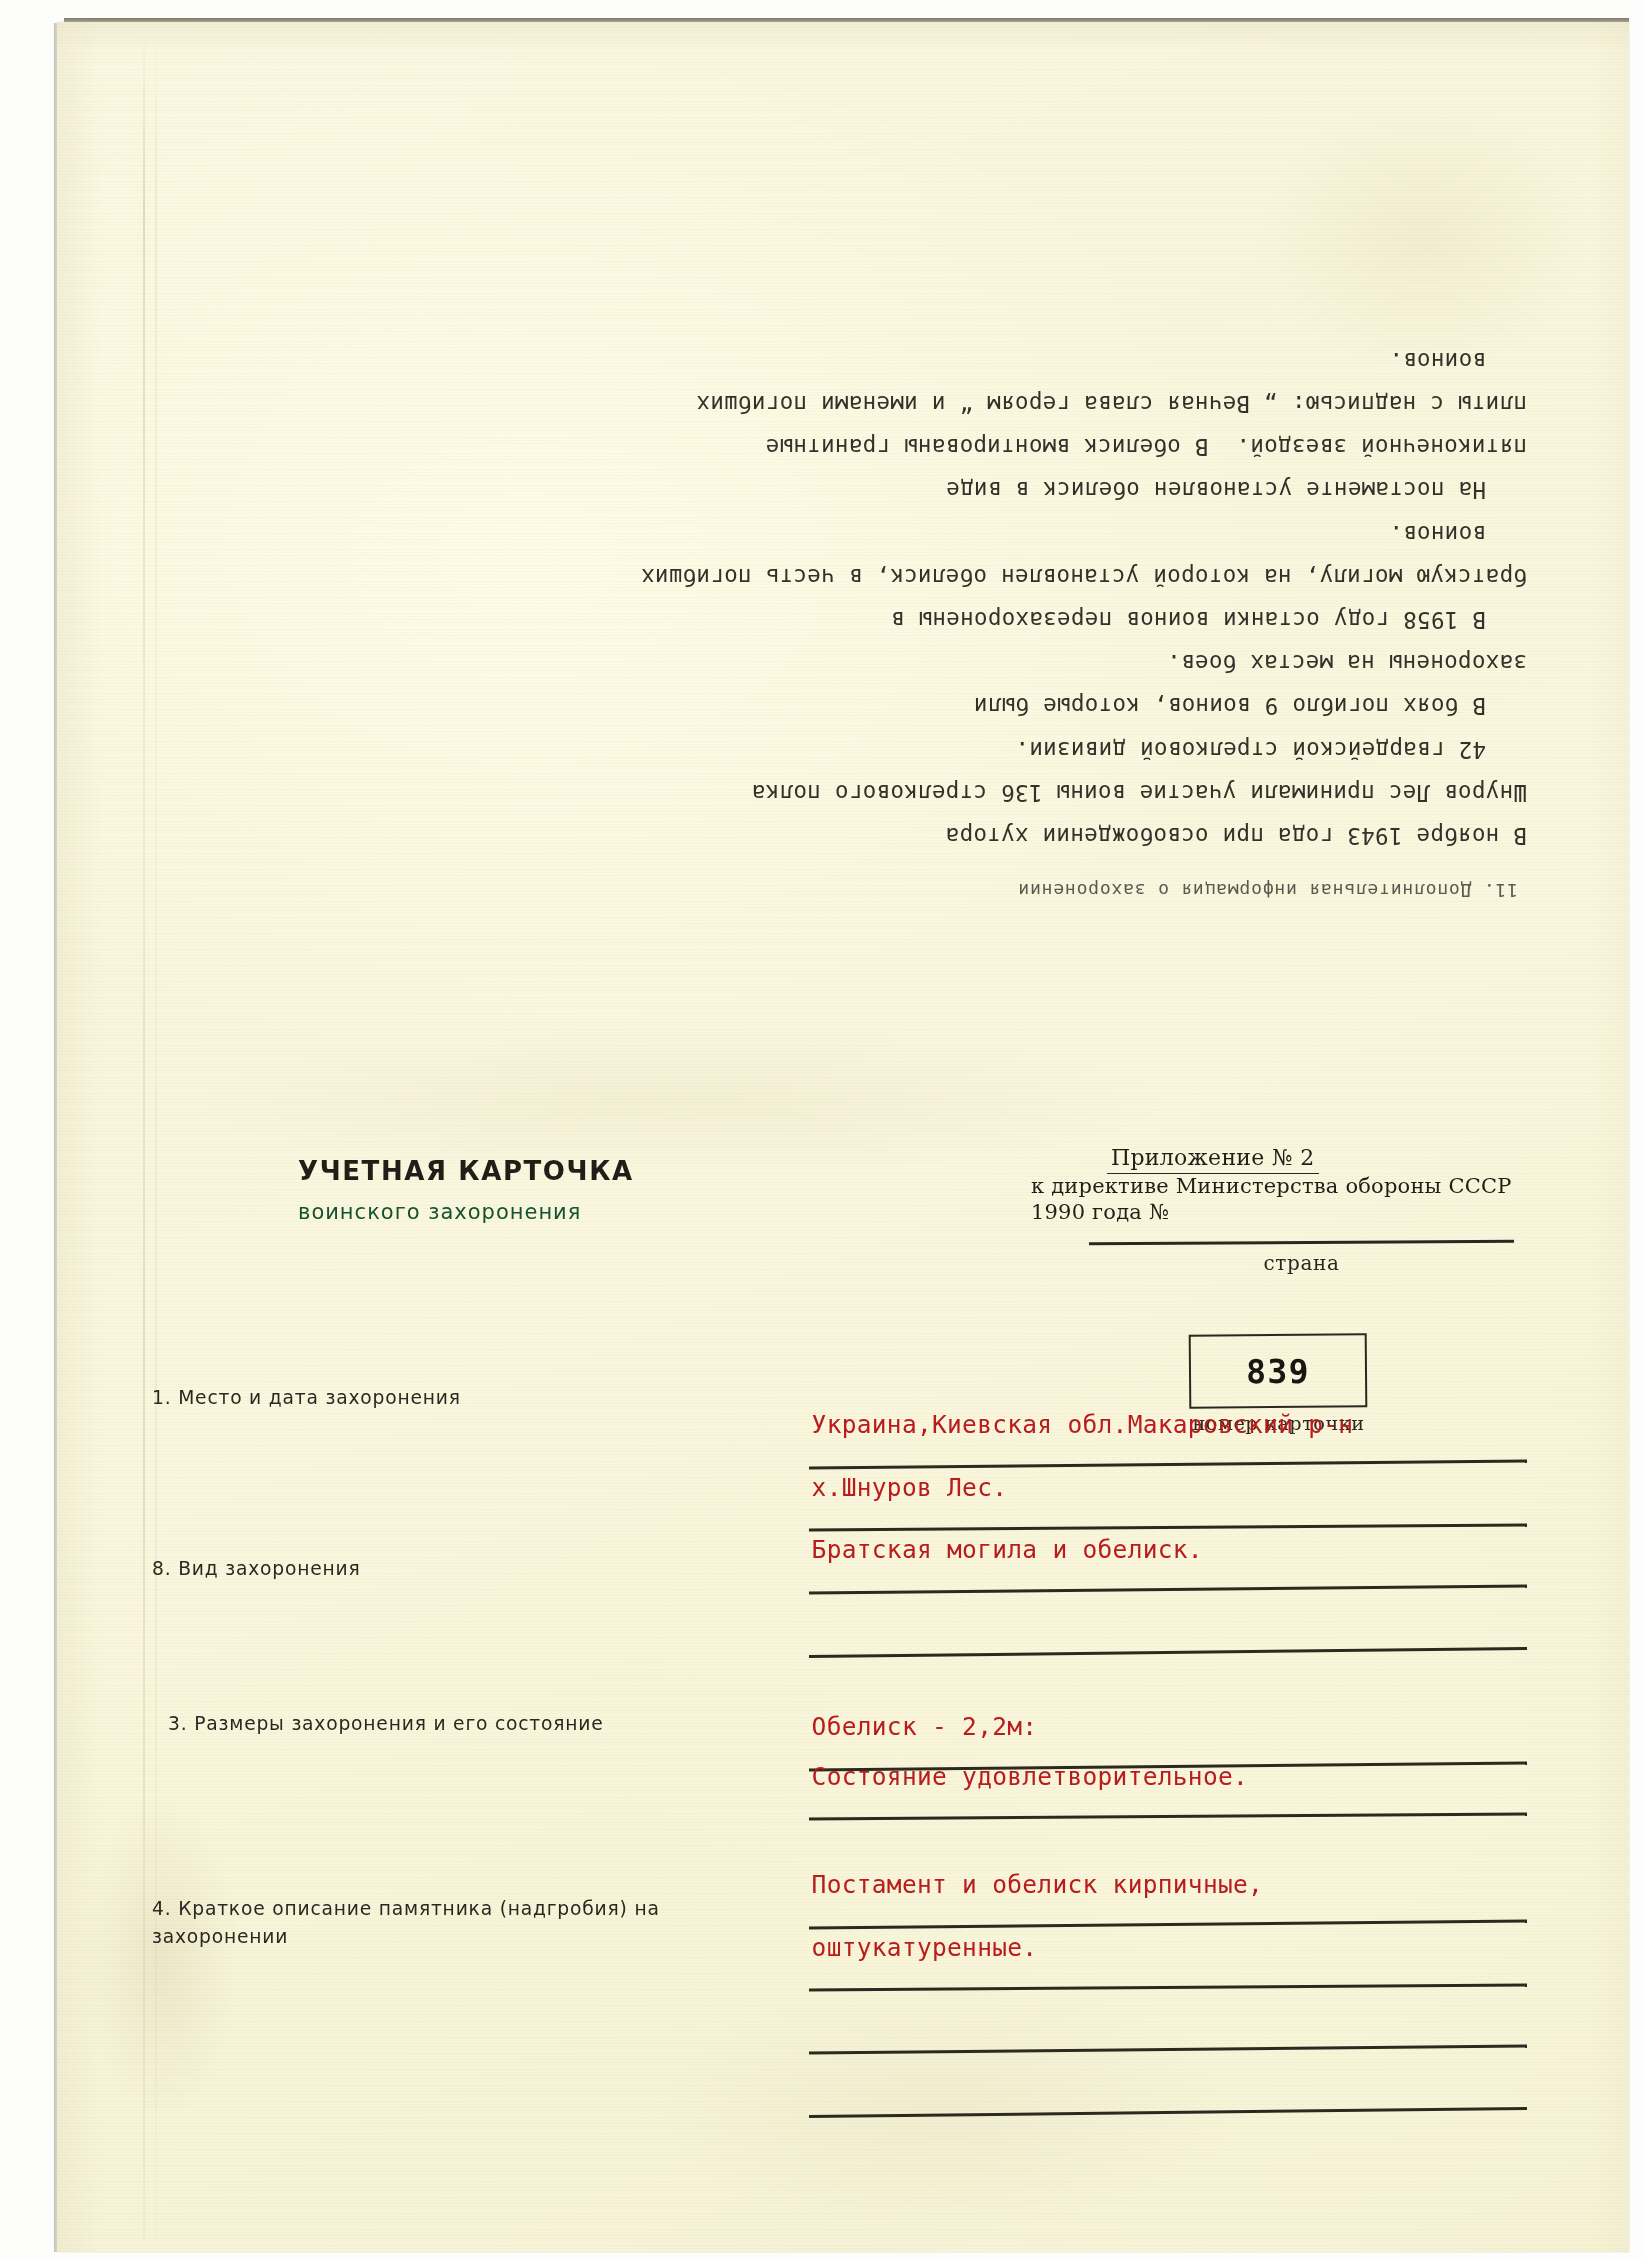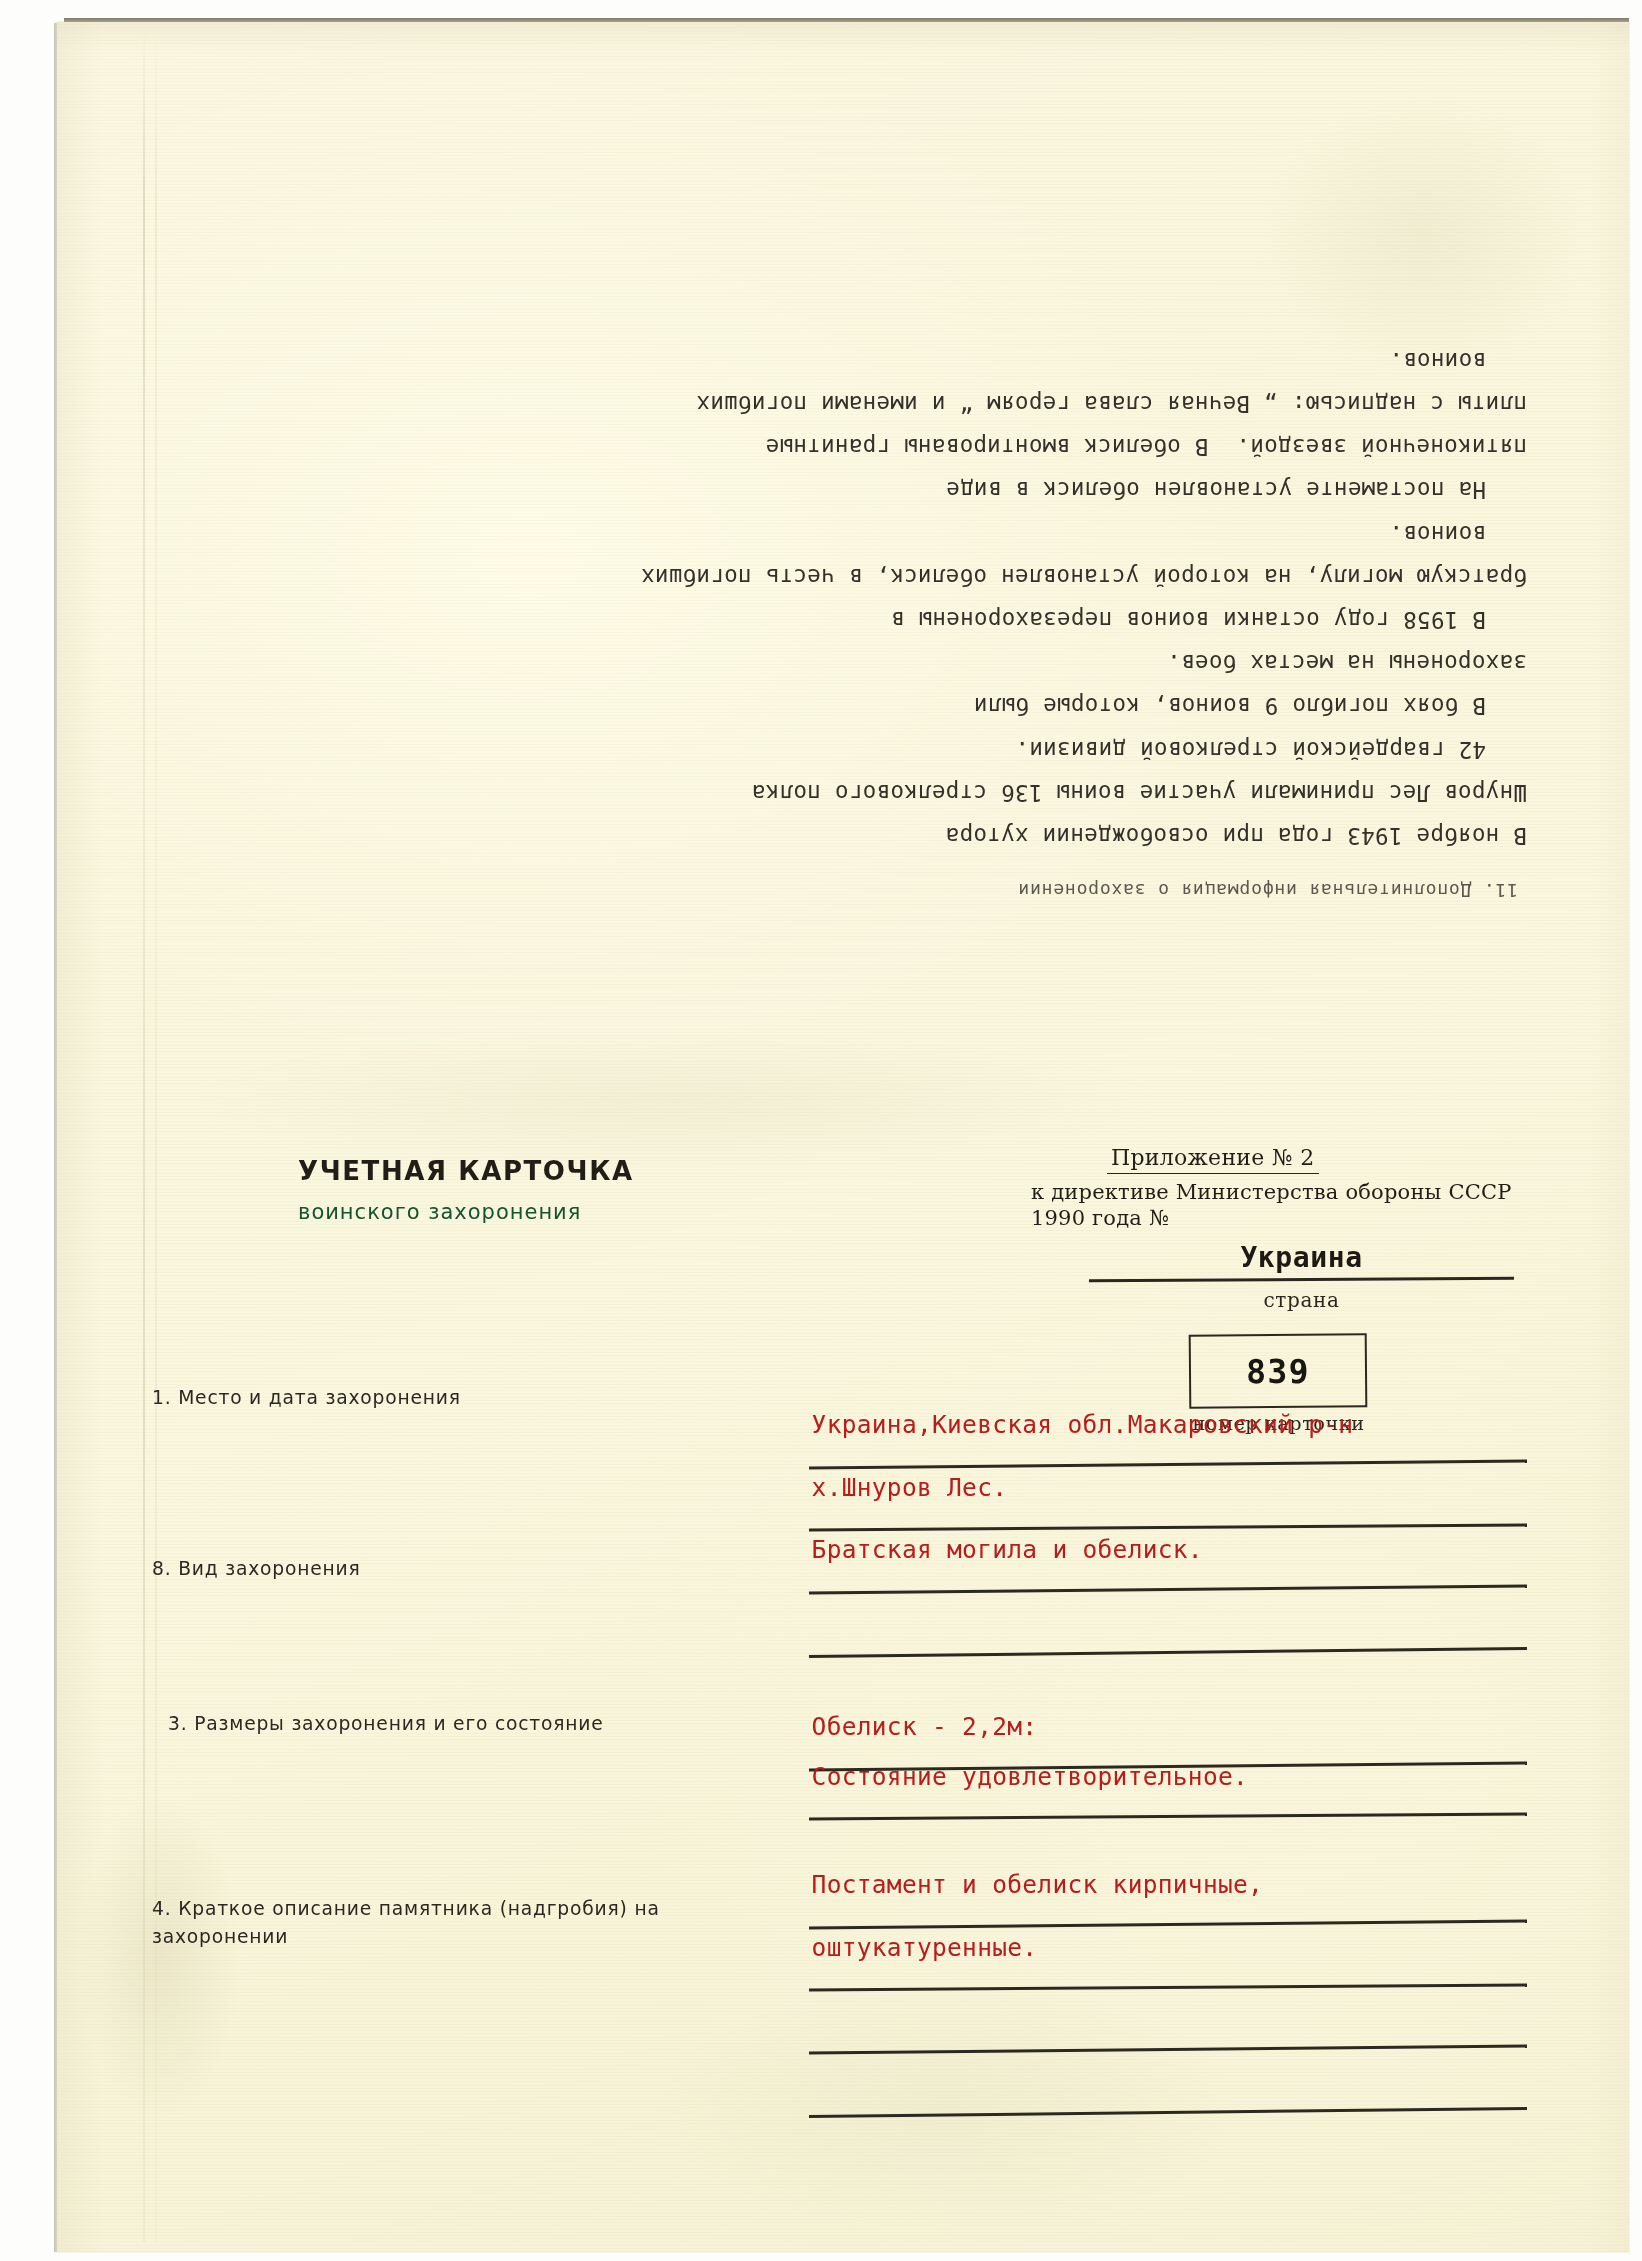--- a/index.html
+++ b/index.html
@@ -154,21 +154,21 @@
     font-size: 22px;
     letter-spacing: 0.3px;
     display: inline-block;
     padding: 0 3.9px 2.6px 3.9px;
     margin-left: 76px;
     border-bottom: 1.9px solid #2a2720;
   }
   #annex-directive {
     font-size: 21px;
     letter-spacing: 0.2px;
-    margin-top: 6px;
+    margin-top: 0;
     white-space: nowrap;
   }
   #annex-year {
     font-size: 21px;
     letter-spacing: 0.2px;
     margin-top: 2.6px;
   }
 
   #country-wrap {
     position: absolute;
@@ -315,21 +315,20 @@
   <div id="card-title">УЧЕТНАЯ КАРТОЧКА</div>
   <div id="card-subtitle">воинского захоронения</div>
 
   <div id="annex-block">
     <div id="annex-title">Приложение № 2</div>
     <div id="annex-directive">к директиве Министерства обороны СССР</div>
     <div id="annex-year">1990 года №</div>
   </div>
 
   <div id="country-wrap">
-    <span id="country-value">Украина</span>
     <div id="country-rule"></div>
     <span id="country-label">страна</span>
   </div>
 
   <div id="card-number-box">
     <span id="card-number-value">839</span>
   </div>
   <div id="card-number-label">номер карточки</div>
 
   <div class="field-label" id="field-label-1">1. Место и дата захоронения</div>

